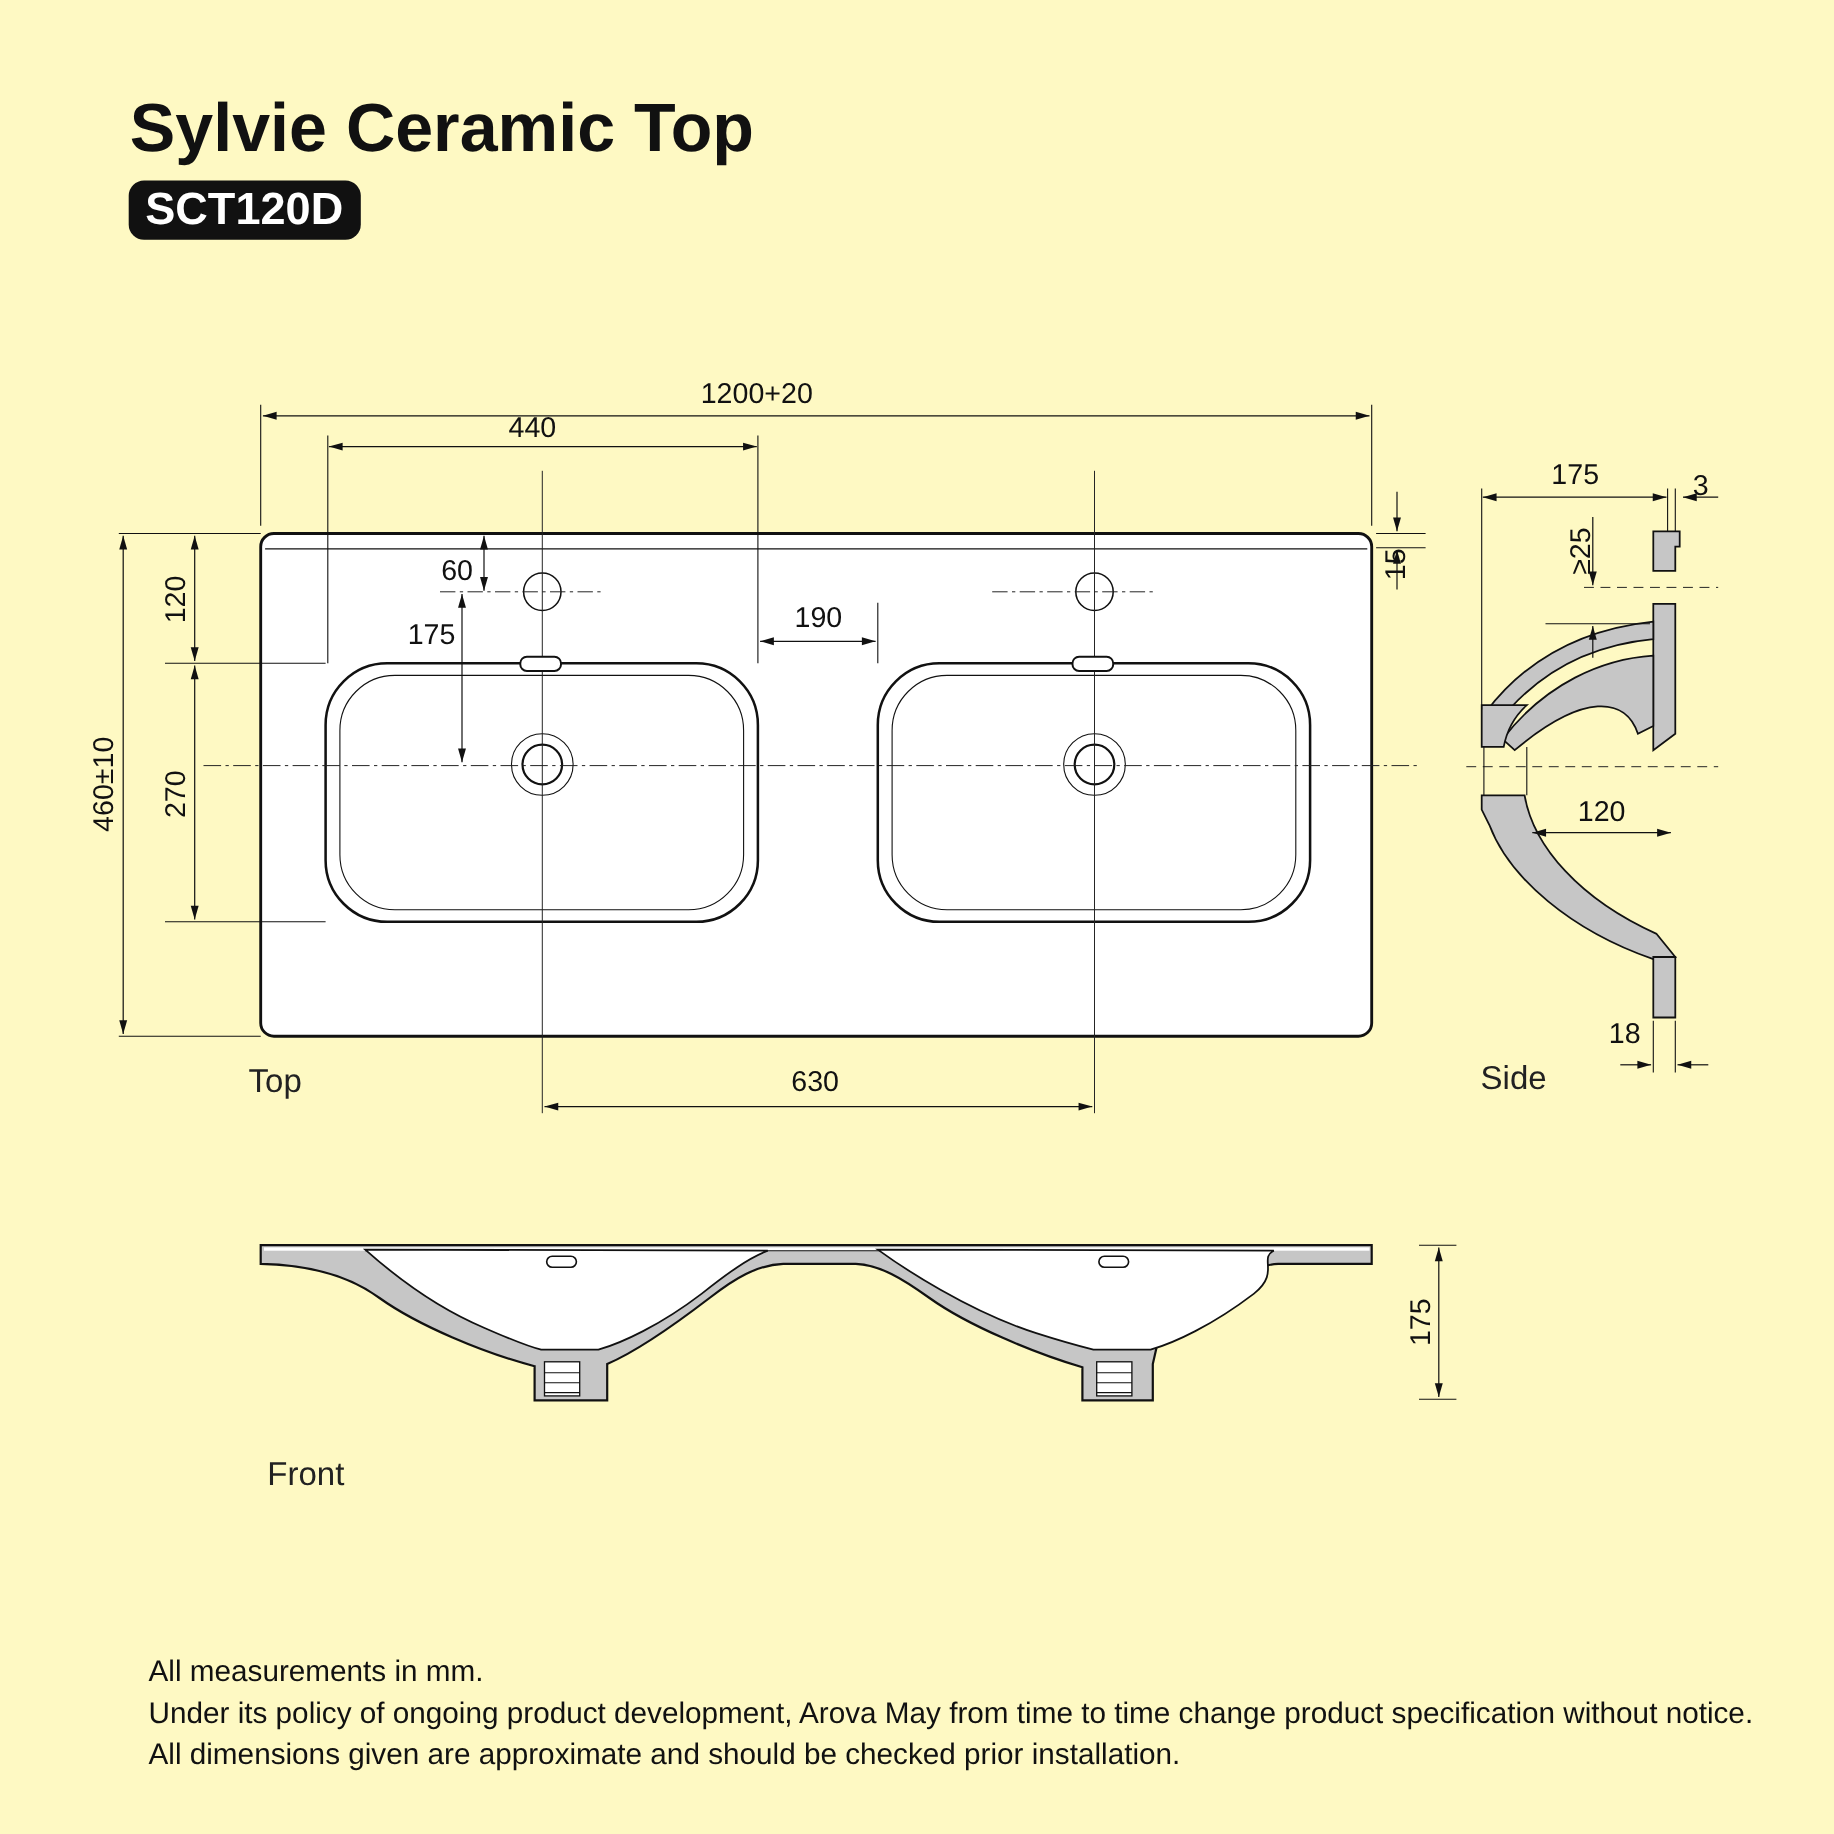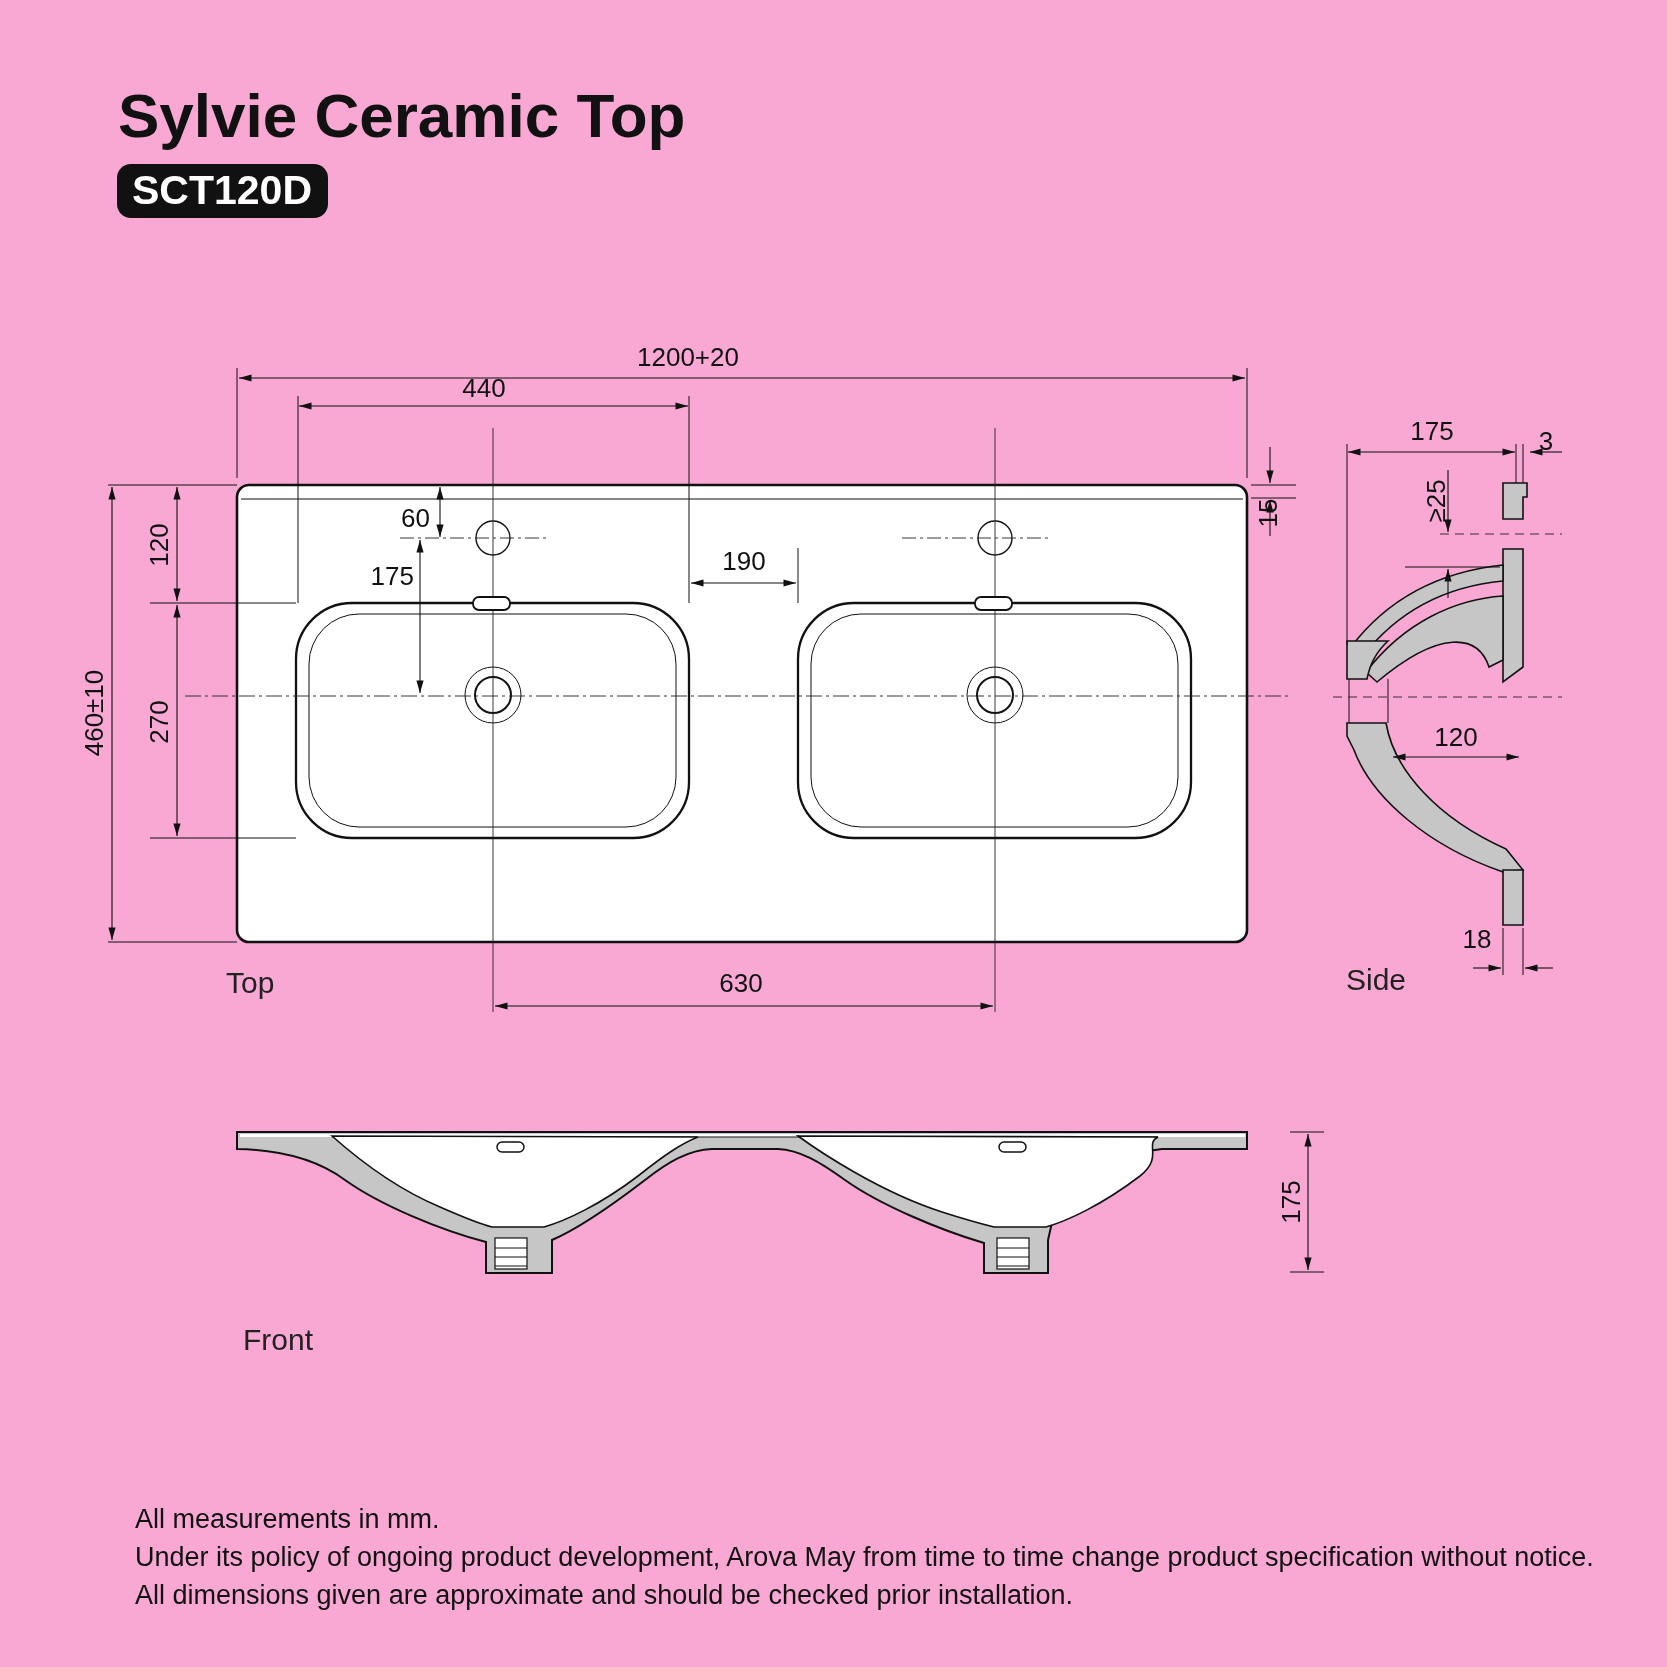--- a/index.html
+++ b/index.html
@@ -1,16 +1,16 @@
 <!DOCTYPE html>
 <html><head>
 <meta charset="utf-8">
 <style>
   html,body{margin:0;padding:0;background:#ffffff;}
-  .page{width:1667px;height:1667px;position:relative;background:#f9a8d4;overflow:hidden;text-decoration:underline;}
+  .page{width:1667px;height:1667px;position:relative;background:#fef9c3;overflow:hidden;text-decoration:underline;}
   svg{display:block;}
   svg text{font-family:"Liberation Sans", sans-serif;fill:#111;}
   .ln{stroke:#111;fill:none;}
   .sil{fill:#c6c6c6;stroke:#111;stroke-width:2;}
   .gry{fill:#c6c6c6;stroke:#111;stroke-width:1.6;}
   .wht{fill:#fff;stroke:#111;}
   .dim{stroke:#111;stroke-width:1.1;fill:none;}
   .ext{stroke:#111;stroke-width:1;fill:none;}
   .cl{stroke:#222;stroke-width:0.9;fill:none;}
   .dimtxt{font-size:26px;}

